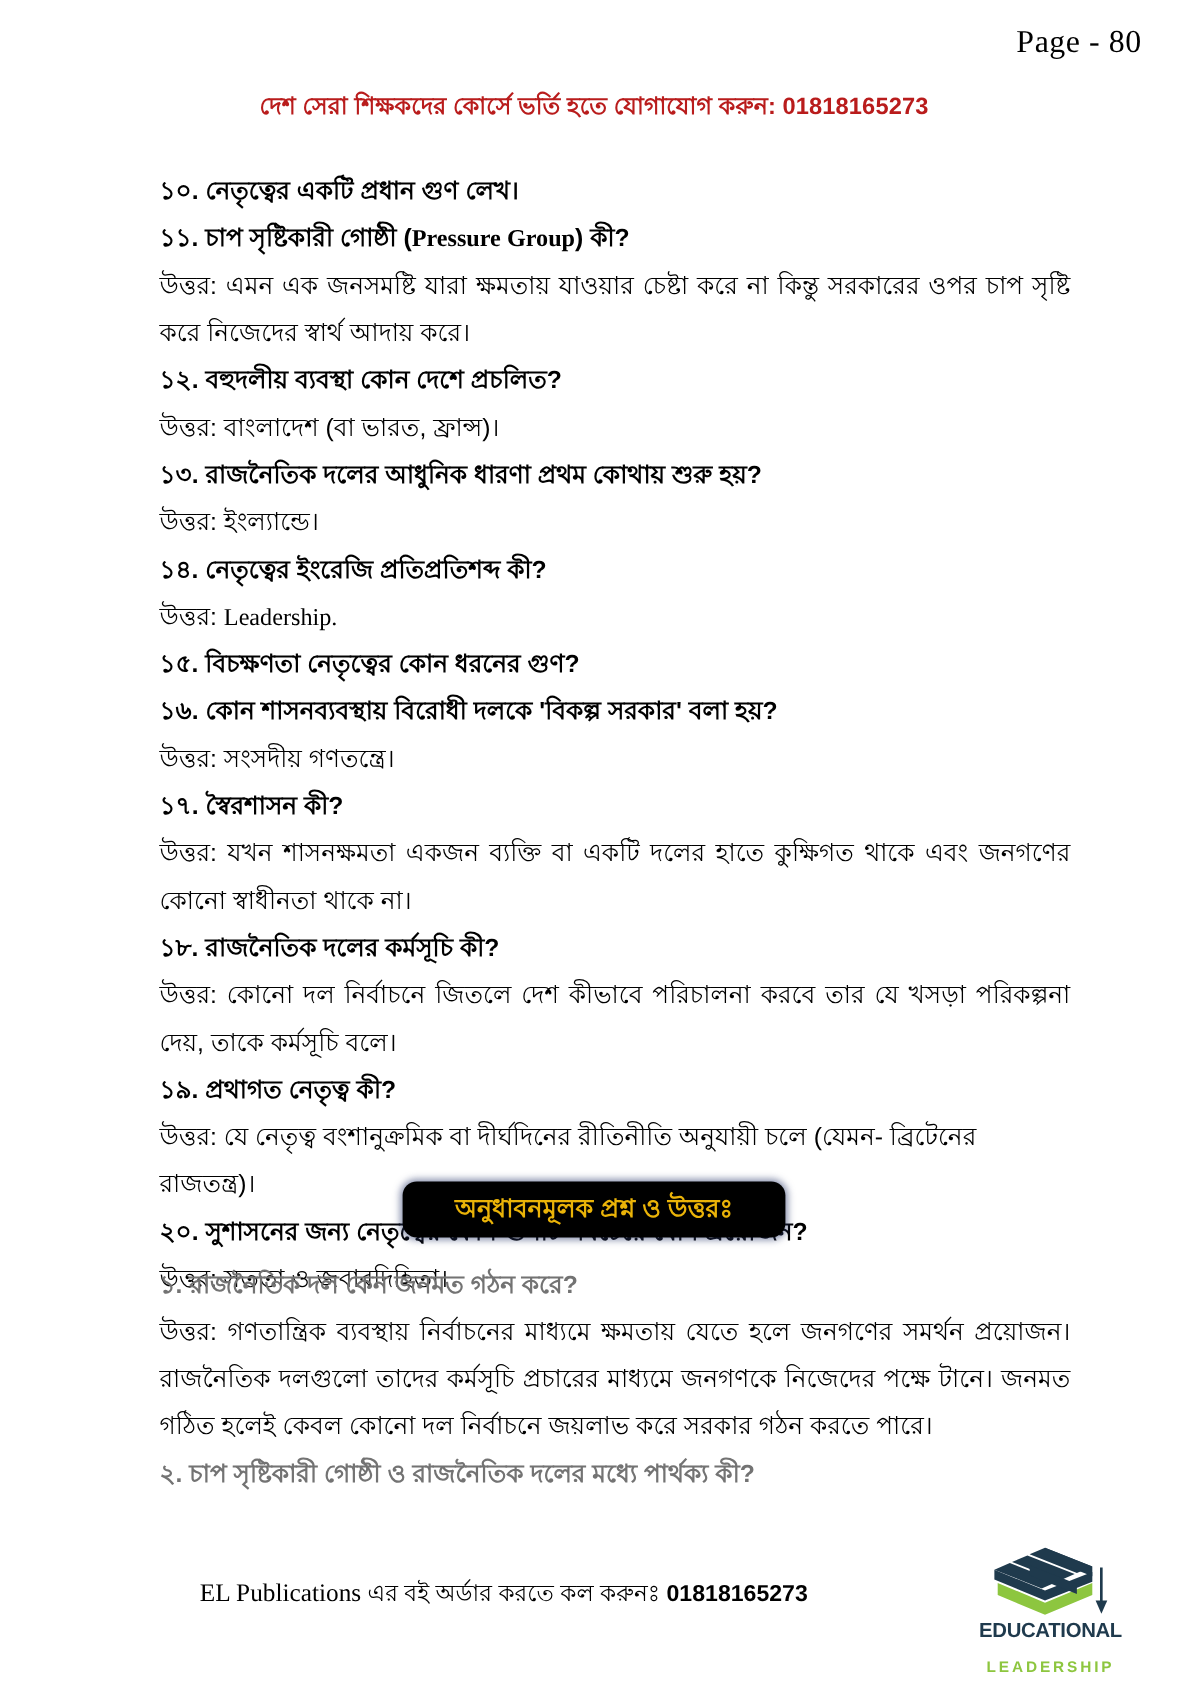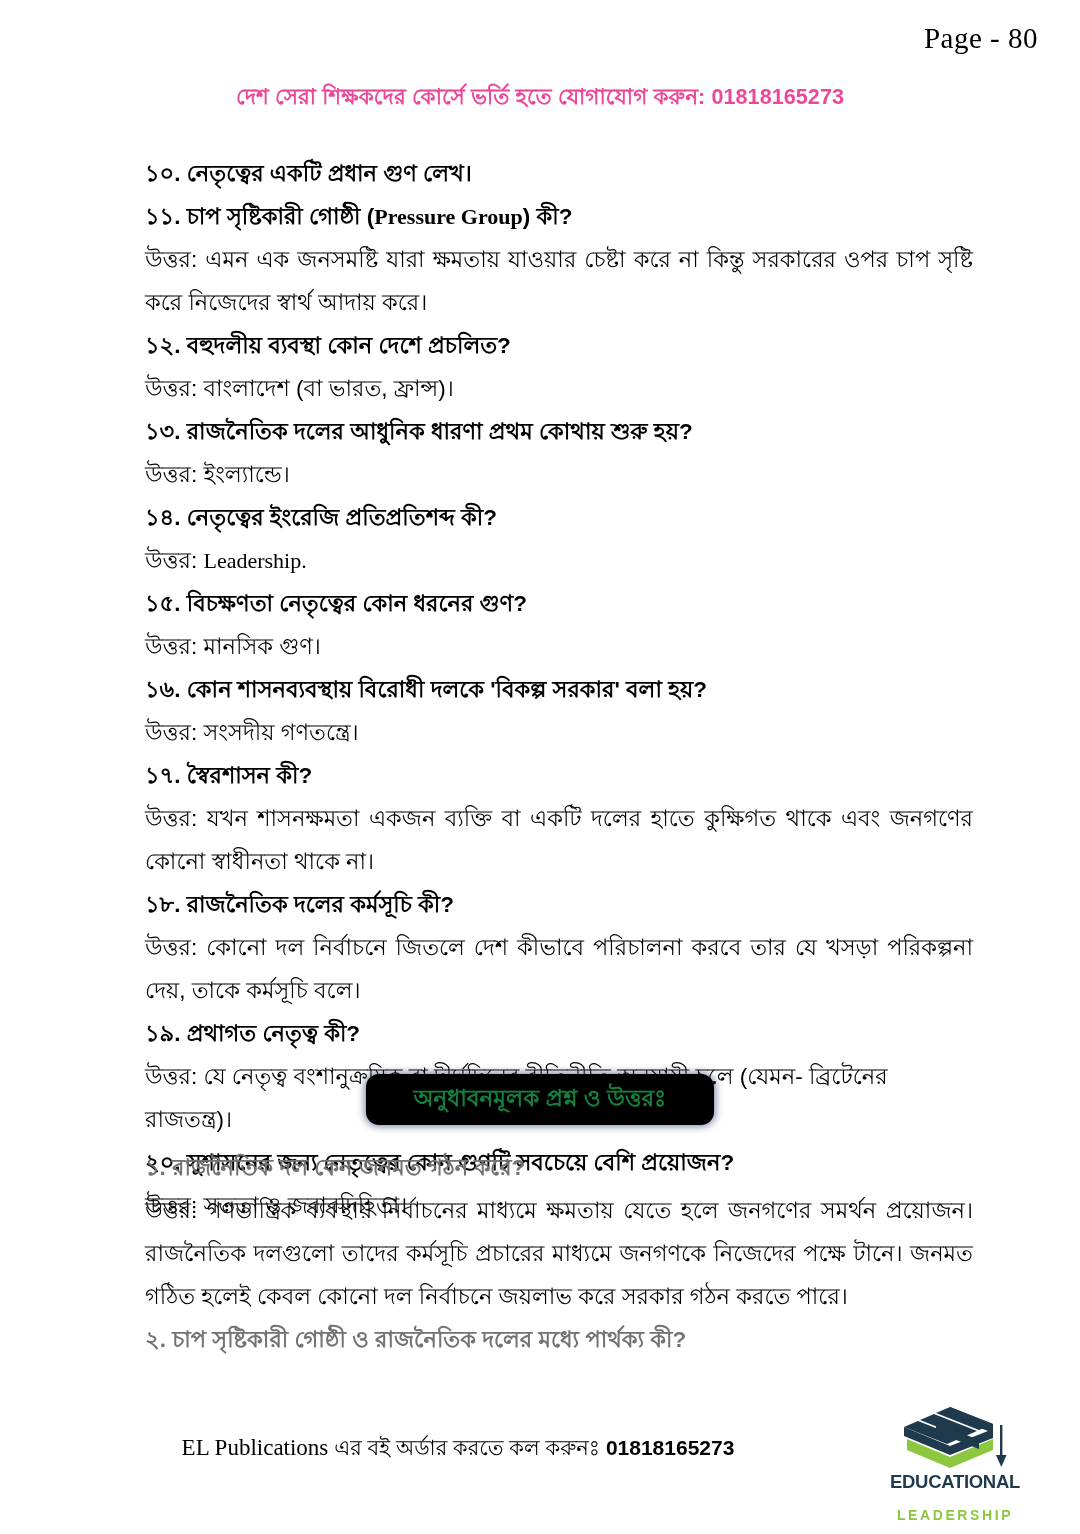--- a/index.html
+++ b/index.html
@@ -39,21 +39,21 @@
   .promo-header {
     position: absolute;
     top: 80px;
     left: 0;
     width: 1080px;
     text-align: center;
     font-family: "Liberation Sans", "DejaVu Sans", sans-serif;
     font-weight: bold;
     font-size: 21.5px;
     letter-spacing: 0.1px;
-    color: #ec4899;
+    color: #b91c1c;
     white-space: nowrap;
   }
 
   
   .qa-block {
     position: absolute;
     top: 152px;
     left: 145px;
     width: 828px;
   }
@@ -83,21 +83,21 @@
   .banner-wrap {
     position: absolute;
     top: 1074px;
     left: 0;
     width: 1080px;
     text-align: center;
   }
   .banner {
     display: inline-block;
     background: #000000;
-    color: #15803d;
+    color: #eab308;
     border-radius: 13px;
     padding: 10px 48px 13px 48px;
     font-family: "Liberation Sans", "DejaVu Sans", sans-serif;
     font-weight: bold;
     font-size: 23px;
     line-height: 28px;
     box-shadow: 0 0 7px 2px rgba(40, 55, 105, 0.55);
     white-space: nowrap;
   }
 
@@ -205,21 +205,20 @@
       <p class="qline q">১০. নেতৃত্বের একটি প্রধান গুণ লেখ।</p>
       <p class="qline q">১১. চাপ সৃষ্টিকারী গোষ্ঠী (<span class="latin">Pressure Group</span>) কী?</p>
       <p class="qline a justified">উত্তর: এমন এক জনসমষ্টি যারা ক্ষমতায় যাওয়ার চেষ্টা করে না কিন্তু সরকারের ওপর চাপ সৃষ্টি করে নিজেদের স্বার্থ আদায় করে।</p>
       <p class="qline q">১২. বহুদলীয় ব্যবস্থা কোন দেশে প্রচলিত?</p>
       <p class="qline a">উত্তর: বাংলাদেশ (বা ভারত, ফ্রান্স)।</p>
       <p class="qline q">১৩. রাজনৈতিক দলের আধুনিক ধারণা প্রথম কোথায় শুরু হয়?</p>
       <p class="qline a">উত্তর: ইংল্যান্ডে।</p>
       <p class="qline q">১৪. নেতৃত্বের ইংরেজি প্রতিপ্রতিশব্দ কী?</p>
       <p class="qline a">উত্তর: <span class="latin">Leadership.</span></p>
       <p class="qline q">১৫. বিচক্ষণতা নেতৃত্বের কোন ধরনের গুণ?</p>
-      <p class="qline a">উত্তর: মানসিক গুণ।</p>
       <p class="qline q">১৬. কোন শাসনব্যবস্থায় বিরোধী দলকে 'বিকল্প সরকার' বলা হয়?</p>
       <p class="qline a">উত্তর: সংসদীয় গণতন্ত্রে।</p>
       <p class="qline q">১৭. স্বৈরশাসন কী?</p>
       <p class="qline a justified">উত্তর: যখন শাসনক্ষমতা একজন ব্যক্তি বা একটি দলের হাতে কুক্ষিগত থাকে এবং জনগণের কোনো স্বাধীনতা থাকে না।</p>
       <p class="qline q">১৮. রাজনৈতিক দলের কর্মসূচি কী?</p>
       <p class="qline a justified">উত্তর: কোনো দল নির্বাচনে জিতলে দেশ কীভাবে পরিচালনা করবে তার যে খসড়া পরিকল্পনা দেয়, তাকে কর্মসূচি বলে।</p>
       <p class="qline q">১৯. প্রথাগত নেতৃত্ব কী?</p>
       <p class="qline a">উত্তর: যে নেতৃত্ব বংশানুক্রমিক বা দীর্ঘদিনের রীতিনীতি অনুযায়ী চলে (যেমন- ব্রিটেনের রাজতন্ত্র)।</p>
       <p class="qline q">২০. সুশাসনের জন্য নেতৃত্বের কোন গুণটি সবচেয়ে বেশি প্রয়োজন?</p>
       <p class="qline a">উত্তর: সততা ও জবাবদিহিতা।</p>

